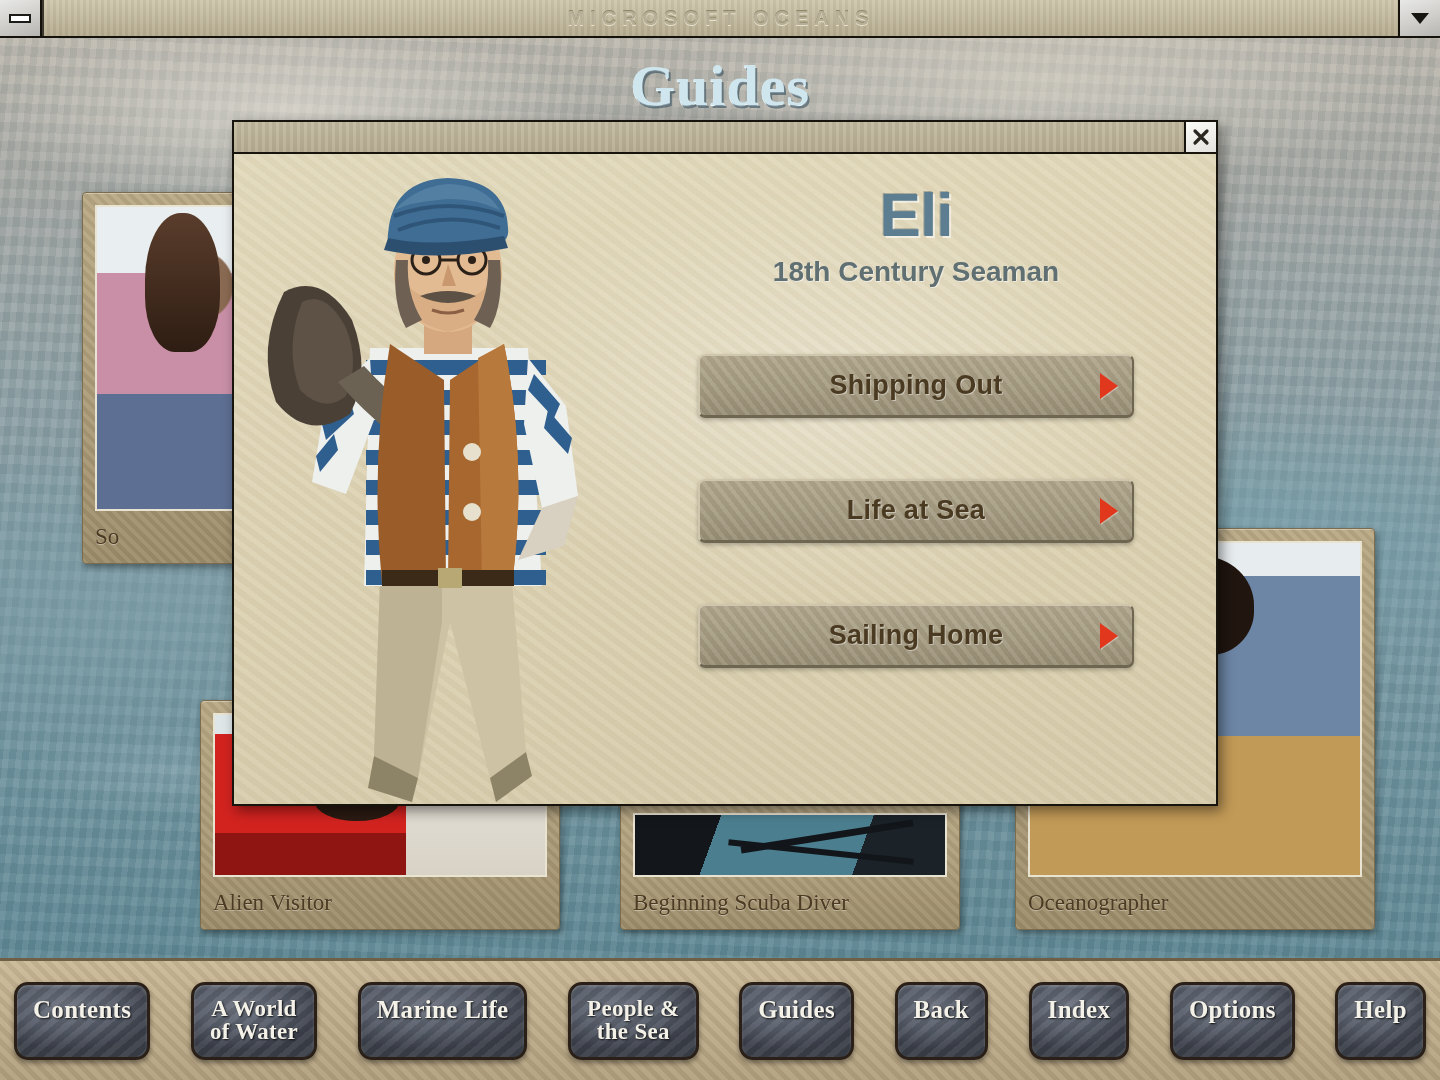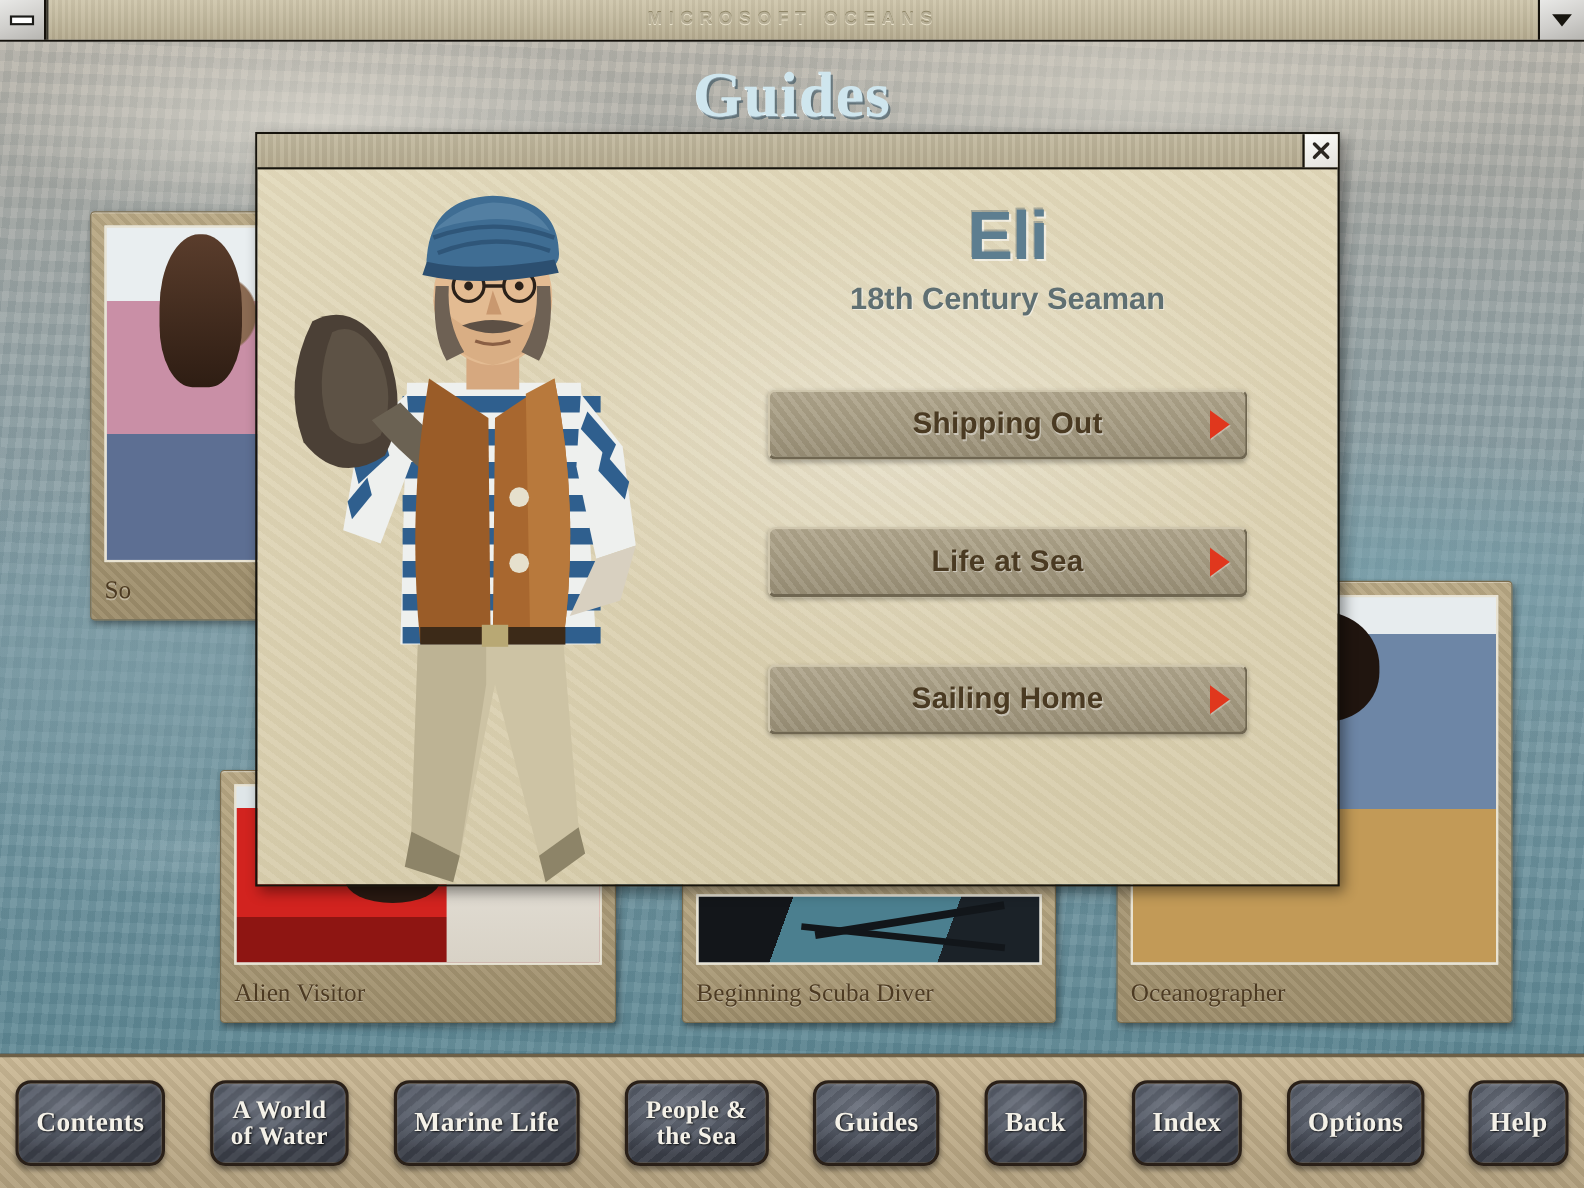--- a/index.html
+++ b/index.html
@@ -34,21 +34,21 @@
   }
   .wintitle{
     flex:1;position:relative;
     background:
       repeating-linear-gradient(90deg, rgba(255,255,255,.05) 0 3px, rgba(0,0,0,.04) 3px 6px),
       linear-gradient(180deg,#cfc6ac 0%,#c2b99e 50%,#b5ab8f 100%);
     display:flex;align-items:center;justify-content:center;
     border-left:2px solid #3a372c;
   }
   .wintitle span{
-    font-size:16px;letter-spacing:6px;font-weight:700;
+    font-size:20px;letter-spacing:6px;font-weight:700;
     color:#b6ae96;text-shadow:0 1px 0 #e9e2cc, 0 -1px 0 #908769;
   }
 
   
   .seabg{
     position:absolute;left:0;top:38px;width:1440px;height:920px;
     background:
       radial-gradient(ellipse 420px 140px at 20% 8%, rgba(238,233,222,.55), rgba(238,233,222,0) 70%),
       radial-gradient(ellipse 520px 150px at 72% 5%, rgba(226,221,208,.5), rgba(226,221,208,0) 70%),
       radial-gradient(ellipse 340px 120px at 48% 20%, rgba(208,206,198,.45), rgba(0,0,0,0) 72%),
@@ -199,27 +199,27 @@
     position:absolute;left:0;top:958px;width:1440px;height:122px;
     background:
       repeating-linear-gradient(45deg, rgba(255,255,255,.06) 0 5px, rgba(0,0,0,.05) 5px 10px),
       linear-gradient(180deg,#cbb996 0%,#c0ae8b 45%,#b2a07e 100%);
     border-top:3px solid #6d6047;
     display:flex;align-items:center;justify-content:space-between;
     padding:0 14px;box-sizing:border-box;
   }
   .navbtn{
     height:78px;border-radius:14px;box-sizing:border-box;
-    padding:0 16px;min-width:86px;
+    padding:12px 16px;min-width:86px;
     background:
       repeating-linear-gradient(140deg, rgba(255,255,255,.05) 0 6px, rgba(0,0,0,.07) 6px 12px),
       radial-gradient(ellipse 70% 60% at 38% 30%, #6e7480 0%, #565c68 55%, #3b3f49 100%);
     border:3px solid #2a2018;
     box-shadow:inset 0 2px 3px rgba(255,255,255,.18), 0 3px 5px rgba(0,0,0,.4);
-    display:flex;align-items:center;justify-content:center;
+    display:flex;justify-content:center;
     cursor:pointer;
   }
   .navbtn .t{
     font-family:"Liberation Serif", serif;
     font-size:25px;font-weight:700;color:#f4f1e8;line-height:1.03;
     text-align:center;letter-spacing:.3px;
     text-shadow:1px 1px 2px rgba(0,0,0,.85);
     white-space:pre-line;
   }
   .navbtn.two .t{font-size:23px;}

